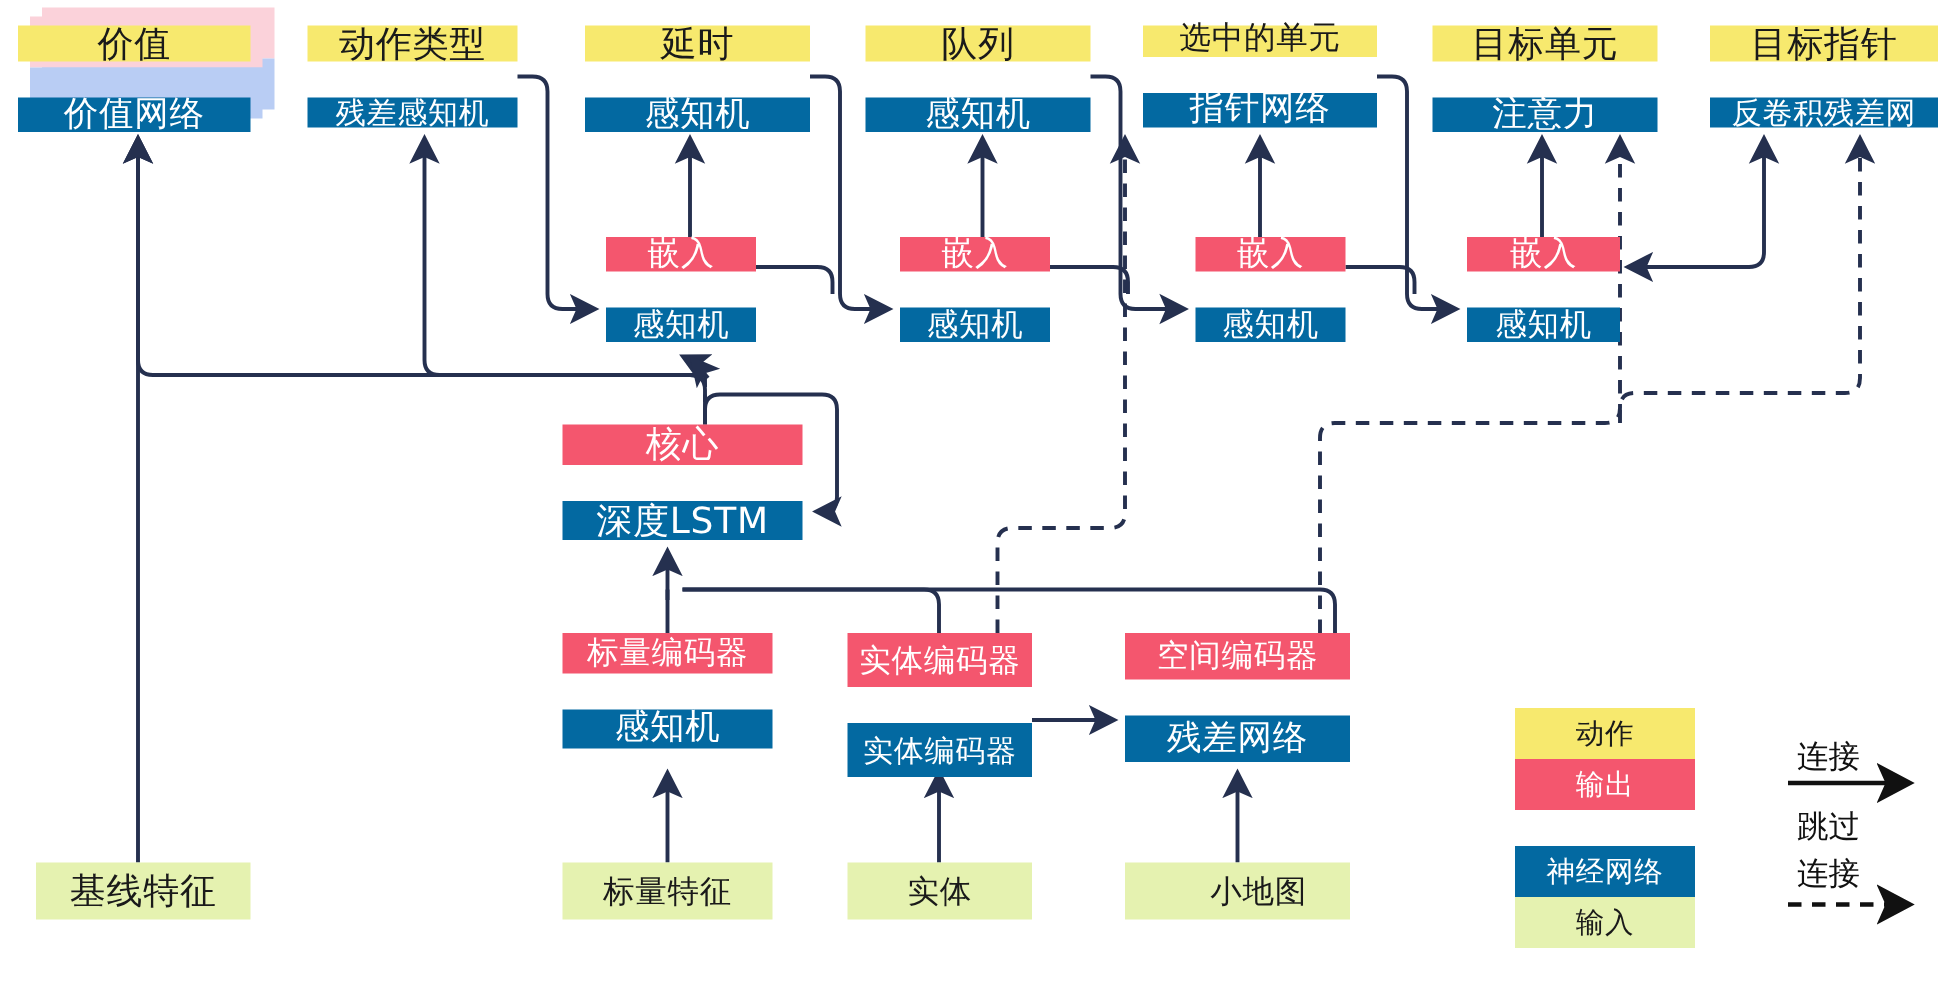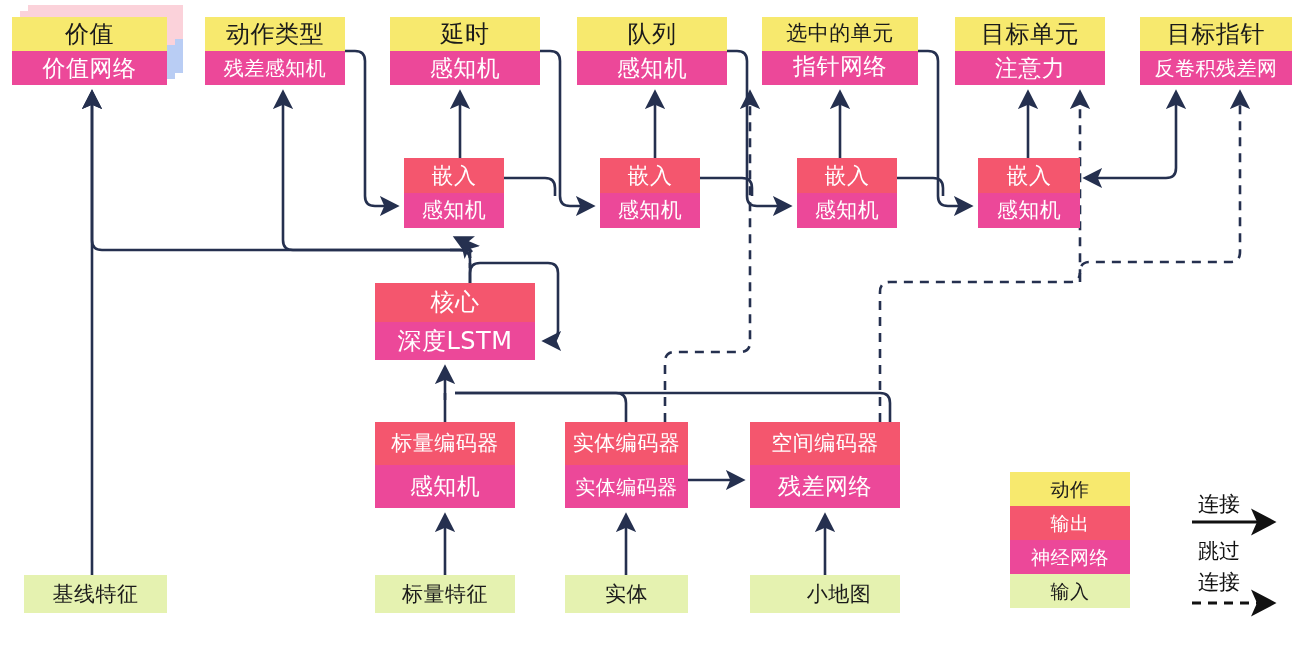--- a/index.html
+++ b/index.html
@@ -25,21 +25,21 @@
   }
   .band{
     box-sizing:border-box;
     display:flex;align-items:center;justify-content:center;
     line-height:1;
     white-space:nowrap;
     letter-spacing:0.5px;
   }
   .band-action{background:#f7e96e;color:#1a1a1a;}
   .band-output{background:#f4566e;color:#ffffff;}
-  .band-net{background:#ec4899;color:#ffffff;}
+  .band-net{background:#0369a1;color:#ffffff;margin-top:24px;}
   .band-input{background:#e5f2b0;color:#1a1a1a;}
 
   .shadow-l1,.shadow-l2{
     position:absolute;
     z-index:1;
     display:flex;flex-direction:column;
   }
   .sh-out{background:#fbd2da;}
   .sh-net{background:#b9cdf4;}
 
@@ -192,34 +192,34 @@
         <div class="band band-net" style="height: 35px; font-size: 21px;">感知机</div>
       </div>
       <div class="node" style="left: 978px; top: 158px; width: 102px; height: 70px;">
         <div class="band band-output" style="height: 35px; font-size: 22px;">嵌入</div>
         <div class="band band-net" style="height: 35px; font-size: 21px;">感知机</div>
       </div>
       <div class="node" style="left: 375px; top: 283px; width: 160px; height: 77px;">
         <div class="band band-output" style="height: 38.5px; font-size: 24px;">核心</div>
         <div class="band band-net" style="height: 38.5px; font-size: 24px;">深度LSTM</div>
       </div>
-      <div class="node" style="left: 375px; top: 422px; width: 140px; height: 87px;">
+      <div class="node" style="left: 375px; top: 422px; width: 140px; height: 77px;">
         <div class="band band-output" style="height: 43px; font-size: 21px;">标量编码器</div>
         <div class="band band-net" style="height: 43px; font-size: 23px;">感知机</div>
       </div>
       <div class="node" style="left: 565px; top: 422px; width: 123px; height: 96px;">
         <div class="band band-output" style="height: 43px; font-size: 21px;">实体编码器</div>
         <div class="band band-net" style="height: 43px; font-size: 20px;">实体编码器</div>
       </div>
       <div class="node" style="left: 750px; top: 422px; width: 150px; height: 86px;">
         <div class="band band-output" style="height: 43px; font-size: 21px;">空间编码器</div>
         <div class="band band-net" style="height: 43px; font-size: 23px;">残差网络</div>
       </div>
       <div class="node" style="left: 12px; top: 575px; width: 155px; height: 38px;">
-        <div class="band band-input" style="height: 38px; font-size: 21px; margin-left: 12px;">基线特征</div>
+        <div class="band band-input" style="height: 38px; font-size: 24px; margin-left: 12px;">基线特征</div>
       </div>
       <div class="node" style="left: 375px; top: 575px; width: 140px; height: 38px;">
         <div class="band band-input" style="height: 38px; font-size: 21px;">标量特征</div>
       </div>
       <div class="node" style="left: 565px; top: 575px; width: 123px; height: 38px;">
         <div class="band band-input" style="height: 38px; font-size: 21px;">实体</div>
       </div>
       <div class="node" style="left: 750px; top: 575px; width: 150px; height: 38px;">
         <div class="band band-input" style="height: 38px; font-size: 21px; padding-left: 28px;">小地图</div>
       </div>

